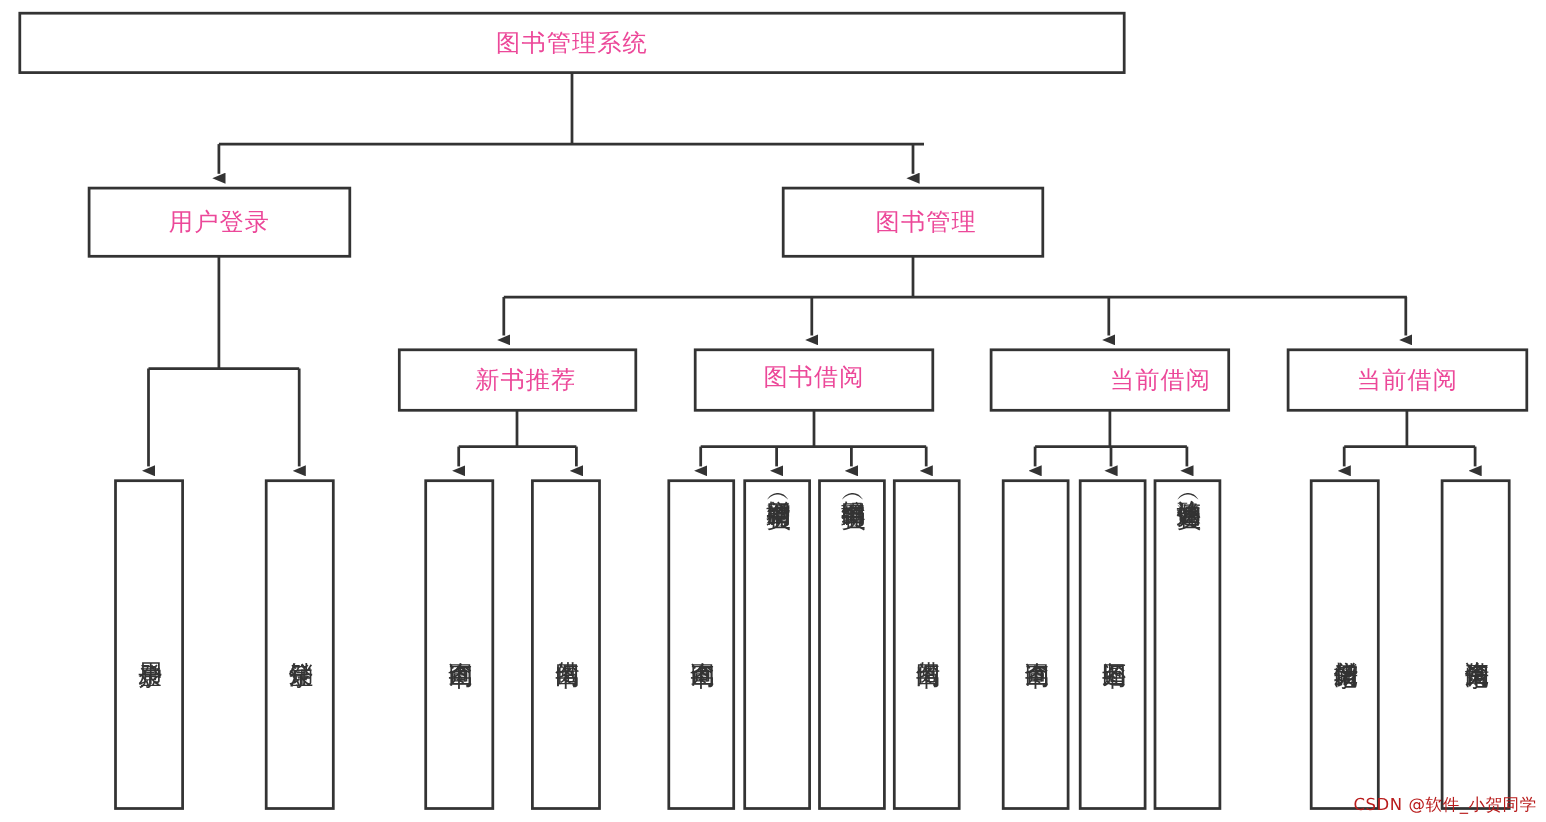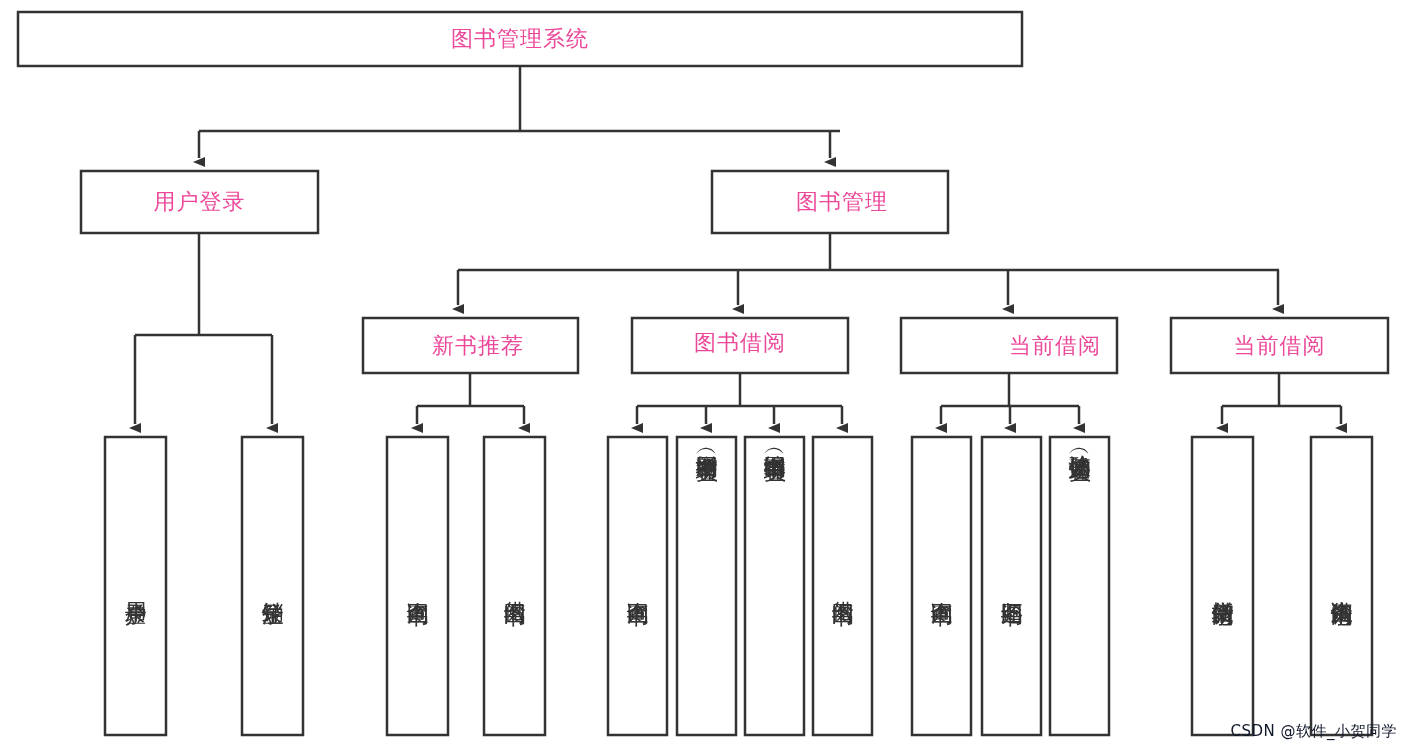--- a/index.html
+++ b/index.html
@@ -28,21 +28,21 @@
     stroke: #333333;
     stroke-width: 2.5;
     fill: none;
   }
   .arrow-head { fill: #333333; }
   .watermark {
     position: absolute;
     right: 8px;
     bottom: 6px;
     font-size: 15px;
-    color: #0f172a;
+    color: #b91c1c;
     font-family: "DejaVu Sans", "Liberation Sans", sans-serif;
     letter-spacing: 0.5px;
     white-space: nowrap;
     pointer-events: none;
   }
   .vtext-wrap {
     position: absolute;
     display: flex;
     align-items: center;
     justify-content: center;

